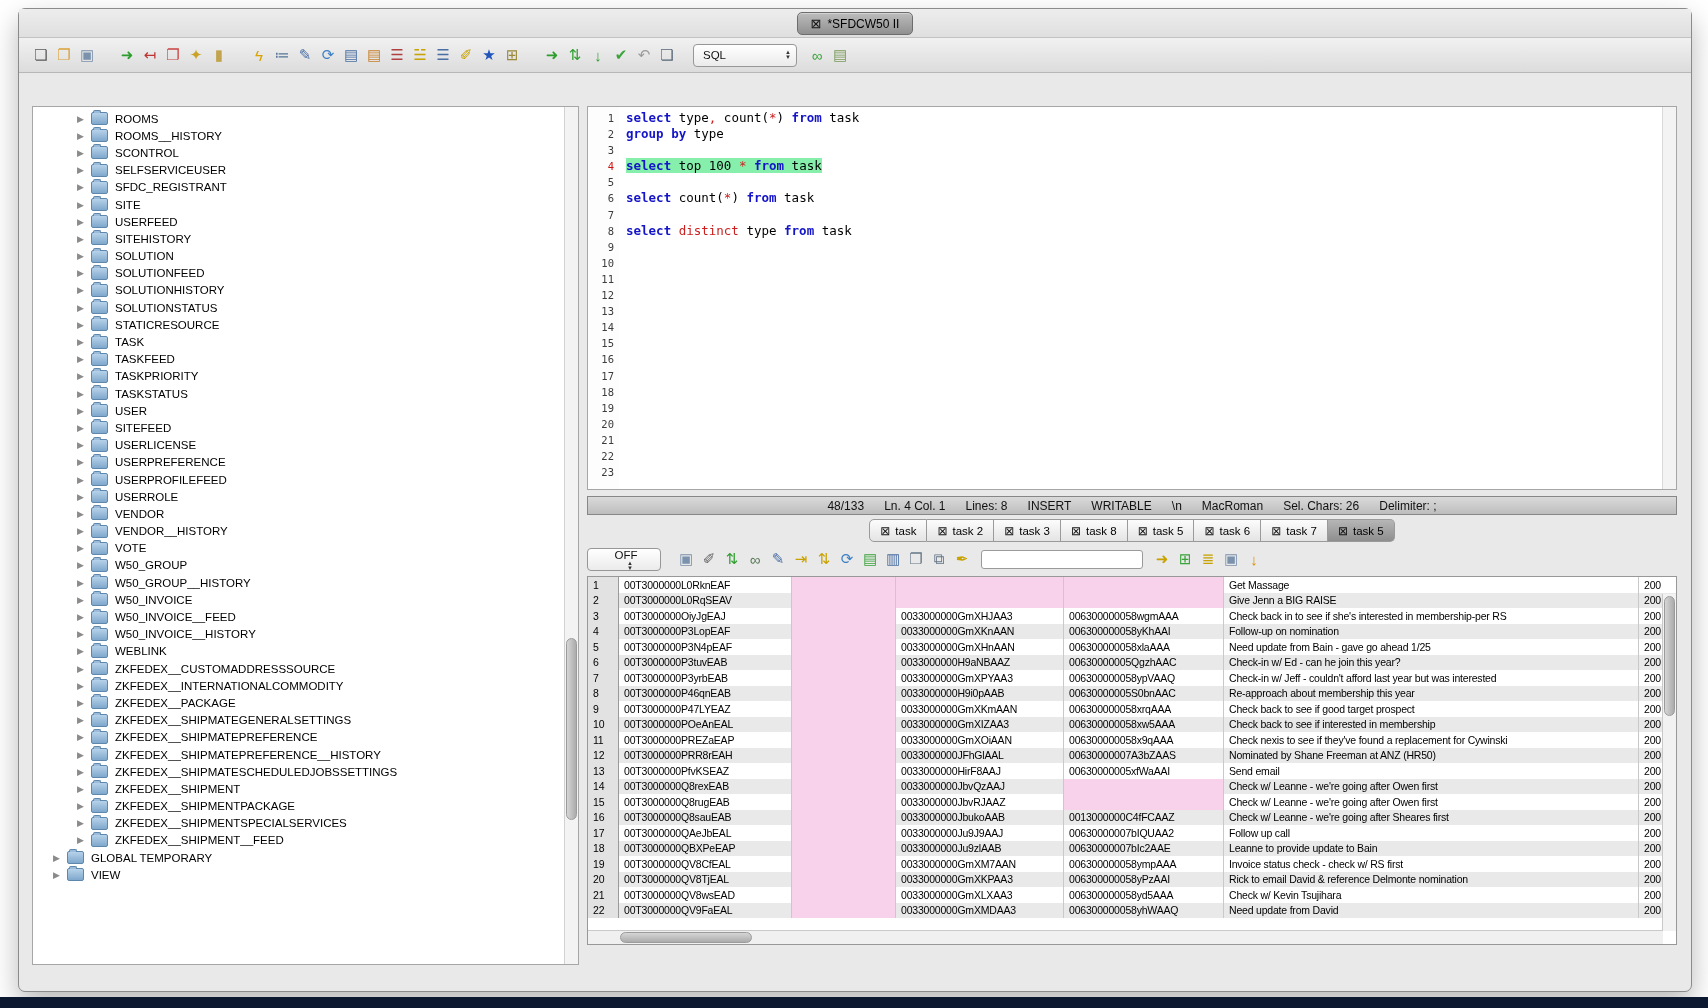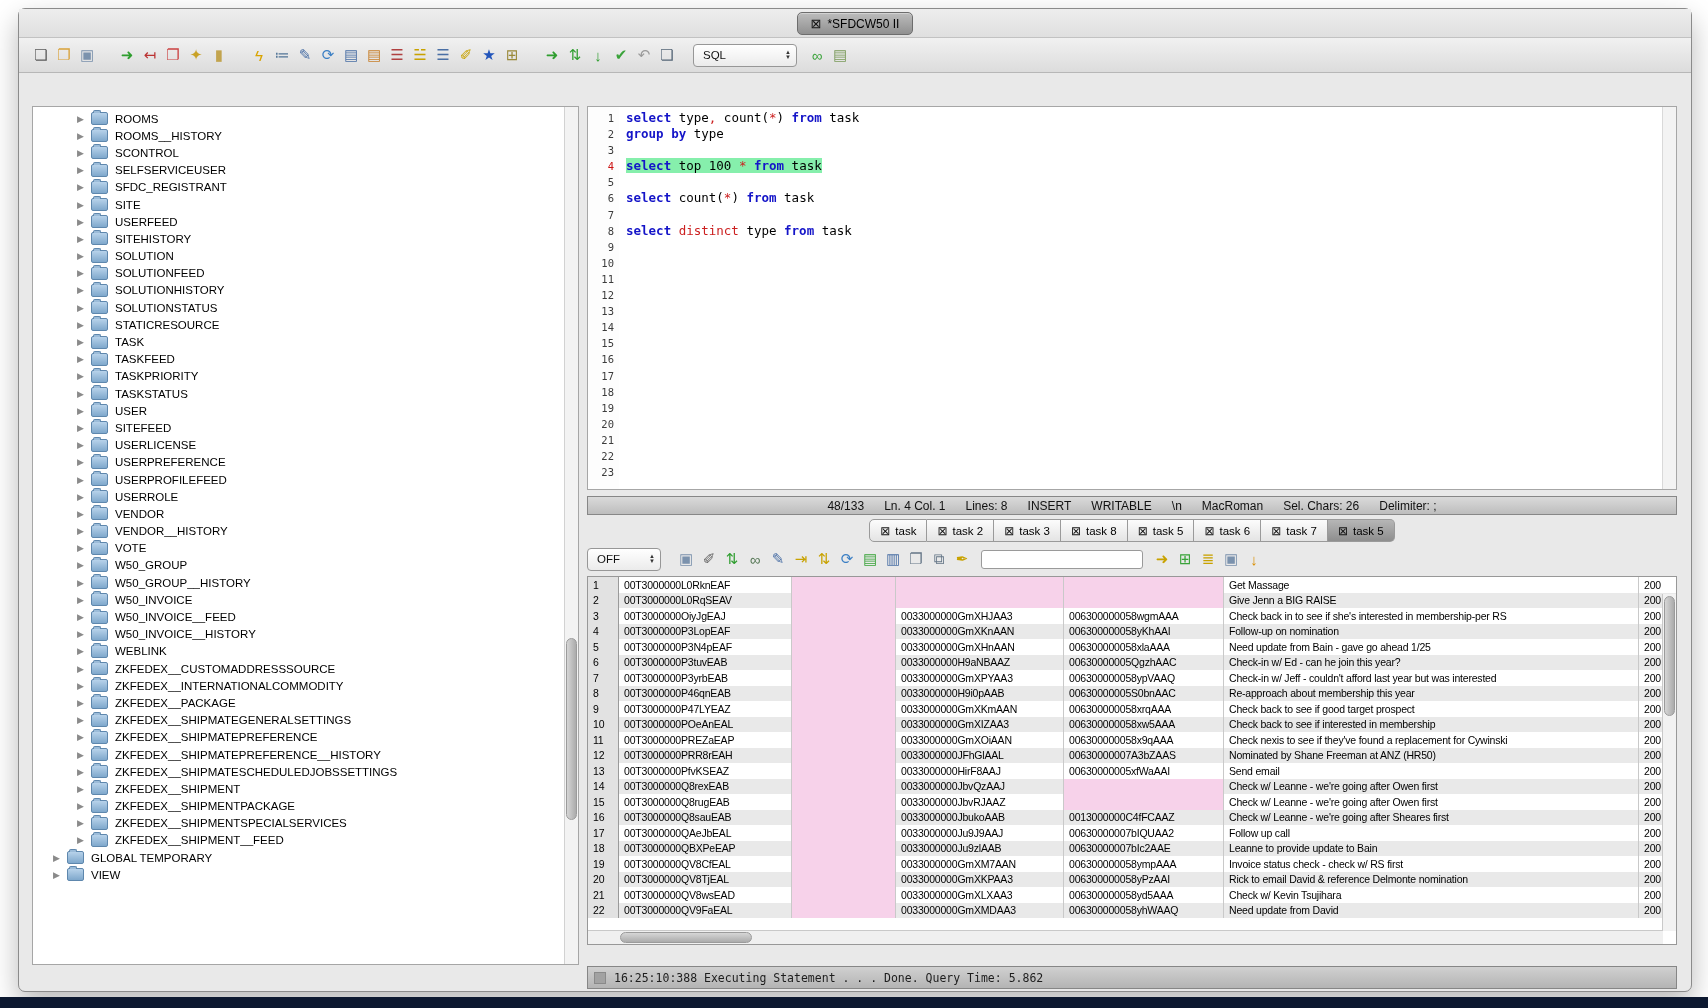--- a/index.html
+++ b/index.html
@@ -73,21 +73,21 @@
 
   .rtabs{position:absolute;top:412px;left:0;right:0;height:24px;display:flex;justify-content:center;align-items:flex-end;}
   .rtab{height:21px;padding:0 10px;display:flex;align-items:center;gap:5px;font-size:11.5px;color:#000;
         background:linear-gradient(#fcfcfc,#e4e4e4);border:1px solid #9a9a9a;border-left:none;cursor:default;}
   .rtab:first-child{border-left:1px solid #9a9a9a;border-radius:5px 0 0 5px;}
   .rtab:last-child{border-radius:0 5px 5px 0;}
   .rtab.sel{background:linear-gradient(#b6b6b6,#8e8e8e);}
   .rtab .xglyph{font-size:12px;}
 
   .res-toolbar{position:absolute;top:440px;left:0;right:0;height:26px;display:flex;align-items:center;gap:2px;}
-  .limit-select{width:58px;margin-right:12px;}
+  .limit-select{width:58px;margin-right:12px;flex-direction:column;}
   .search-input{height:17px;width:150px;border:1px solid #9a9a9a;border-radius:3px;background:#fff;
                 font-size:11px;padding:0 5px;margin:0 6px;outline:none;color:#111;}
 
   .tablewrap{position:absolute;top:470px;left:0;right:0;bottom:20px;background:#fff;border:1px solid #989898;overflow:hidden;}
   .thead{display:flex;height:17px;background:#e4e4e4;border-bottom:1px solid #9a9a9a;font-size:10.5px;color:#111;}
   .thead .cell{border-right:1px solid #b5b5b5;}
   .trowr{display:flex;height:15.5px;font-size:10.5px;color:#000;background:#fff;}
   .trowr:nth-child(even){background:#e9e9e9;}
   .cell{padding:0 0 0 5px;display:flex;align-items:center;white-space:nowrap;overflow:hidden;flex:0 0 auto;
         border-right:1px solid #c9c9c9;letter-spacing:-0.2px;}
@@ -722,21 +722,17 @@
         <div class="tv-scroll">
           <div class="tv-thumb"></div>
         </div>
         <div class="th-scroll">
           <div class="th-thumb"></div>
         </div>
       </div>
 
     </div>
 
-    <div class="status-bar">
-      <span class="status-square"></span>
-      <span>16:25:10:388 Executing Statement . . . Done. Query Time: 5.862</span>
-    </div>
 
   </div>
 </div>
 
 <div class="desktop-bar"></div>
 
 </body></html>

